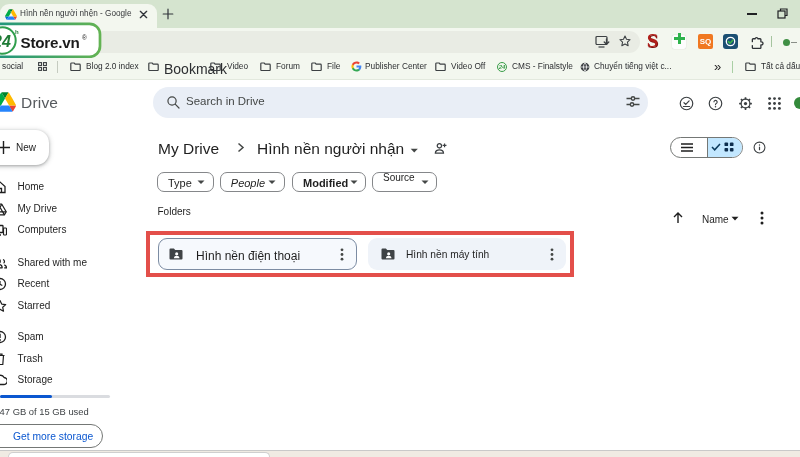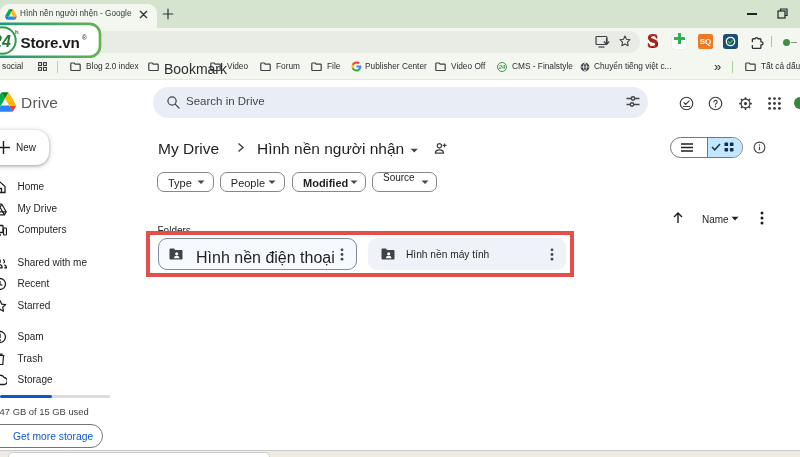--- a/index.html
+++ b/index.html
@@ -236,37 +236,37 @@
     <circle cx="12" cy="7.3" r="1.3" fill="#3c4043"></circle>
   </svg>
 
   <div id="chips">
       <div class="abs" style="left:157px;top:171.5px;width:56.5px;height:20px;border:1px solid #85878a;border-radius:7px;"></div>
       <div class="abs" style="left:168px;top:176.5px;font-size:11px;font-weight:500;color:#1f1f1f;">Type</div>
       <svg class="abs ic" style="left:197px;top:179.5px;" width="8" height="5" viewBox="0 0 8 5">
         <path d="M0.5 0.5 L4 4 L7.5 0.5" fill="#444746"></path>
       </svg>
       <div class="abs" style="left:219.8px;top:171.5px;width:65px;height:20px;border:1px solid #85878a;border-radius:7px;"></div>
-      <div class="abs" style="left:230.8px;top:176.5px;font-size:11px;font-weight:500;color:#1f1f1f;">People</div>
+      <div class="abs" style="left:230.8px;top:176.5px;font-size:11px;font-weight:500;color:#1f1f1f;font-style:italic;">People</div>
       <svg class="abs ic" style="left:268.3px;top:179.5px;" width="8" height="5" viewBox="0 0 8 5">
         <path d="M0.5 0.5 L4 4 L7.5 0.5" fill="#444746"></path>
       </svg>
       <div class="abs" style="left:292px;top:171.5px;width:74px;height:20px;border:1px solid #85878a;border-radius:7px;"></div>
       <div class="abs" style="left:303px;top:176.5px;font-size:11px;font-weight:700;color:#1f1f1f;">Modified</div>
       <svg class="abs ic" style="left:349.5px;top:179.5px;" width="8" height="5" viewBox="0 0 8 5">
         <path d="M0.5 0.5 L4 4 L7.5 0.5" fill="#444746"></path>
       </svg>
       <div class="abs" style="left:372px;top:171.5px;width:65.3px;height:20px;border:1px solid #85878a;border-radius:7px;"></div>
       <div class="abs" style="left:383px;top:172px;font-size:10px;font-weight:500;color:#1f1f1f;">Source</div>
       <svg class="abs ic" style="left:420.8px;top:179.5px;" width="8" height="5" viewBox="0 0 8 5">
         <path d="M0.5 0.5 L4 4 L7.5 0.5" fill="#444746"></path>
       </svg>
     </div>
 
-  <div class="abs" style="left:157.5px;top:225px;font-size:10px;font-weight:500;color:#1f1f1f;">Folders</div>
+  <div class="abs" style="left:157.5px;top:206px;font-size:10px;font-weight:500;color:#1f1f1f;">Folders</div>
   <svg class="abs ic" style="left:673px;top:212px;" width="10" height="12" viewBox="0 0 10 12">
       <path d="M5 11 V1.5 M1 5 L5 1 L9 5" fill="none" stroke="#1f1f1f" stroke-width="1.4"></path>
     </svg>
   <div class="abs" style="left:702px;top:214px;font-size:10px;font-weight:500;color:#1f1f1f;">Name</div>
   <svg class="abs ic" style="left:731px;top:216px;" width="8" height="6" viewBox="0 0 8 6">
       <path d="M0.5 0.7 L4 4.5 L7.5 0.7" fill="#1f1f1f"></path>
     </svg>
   <svg class="abs ic" style="left:760px;top:211px;" width="4" height="14" viewBox="0 0 4 14">
       <g fill="#1f1f1f">
         <circle cx="2" cy="2" r="1.5"></circle>
@@ -278,21 +278,21 @@
   <div class="abs" style="left:146px;top:231px;width:428.2px;height:45.5px;border:4.6px solid #e34f4a;"></div>
 
   <div class="abs" style="left:158px;top:238px;width:199px;height:32px;background:#f6f9fd;border:1px solid #7c8ca3;border-radius:9px;"></div>
   <div class="abs" style="left:368px;top:238px;width:198px;height:32px;background:#eff3f9;border-radius:9px;"></div>
 
   <svg class="abs ic" style="left:169px;top:248px;" width="14" height="12" viewBox="0 0 14 12">
     <path d="M0.5 1.5 a1 1 0 0 1 1-1 h3.4 l1.3 1.5 h6.3 a1 1 0 0 1 1 1 v7.5 a1 1 0 0 1-1 1 h-11 a1 1 0 0 1-1-1 z" fill="#3f4346"></path>
     <circle cx="7.7" cy="5.9" r="1.55" fill="#fff"></circle>
     <path d="M4.9 10.2 c0-1.7 1.4-2.5 2.8-2.5 s2.8.8 2.8 2.5 z" fill="#fff"></path>
   </svg>
-  <div class="abs" style="left:196px;top:249px;font-size:16px;font-weight:500;color:#1f1f1f;">Hình nền điện thoại</div>
+  <div class="abs" style="left:196px;top:249px;font-size:12px;font-weight:500;color:#1f1f1f;">Hình nền điện thoại</div>
   <svg class="abs ic" style="left:340px;top:248px;" width="4" height="13" viewBox="0 0 4 13">
       <g fill="#444746">
         <circle cx="2" cy="1.8" r="1.4"></circle>
         <circle cx="2" cy="6.5" r="1.4"></circle>
         <circle cx="2" cy="11.2" r="1.4"></circle>
       </g>
     </svg>
 
   <svg class="abs ic" style="left:381px;top:248px;" width="14" height="12" viewBox="0 0 14 12">
     <path d="M0.5 1.5 a1 1 0 0 1 1-1 h3.4 l1.3 1.5 h6.3 a1 1 0 0 1 1 1 v7.5 a1 1 0 0 1-1 1 h-11 a1 1 0 0 1-1-1 z" fill="#3f4346"></path>

